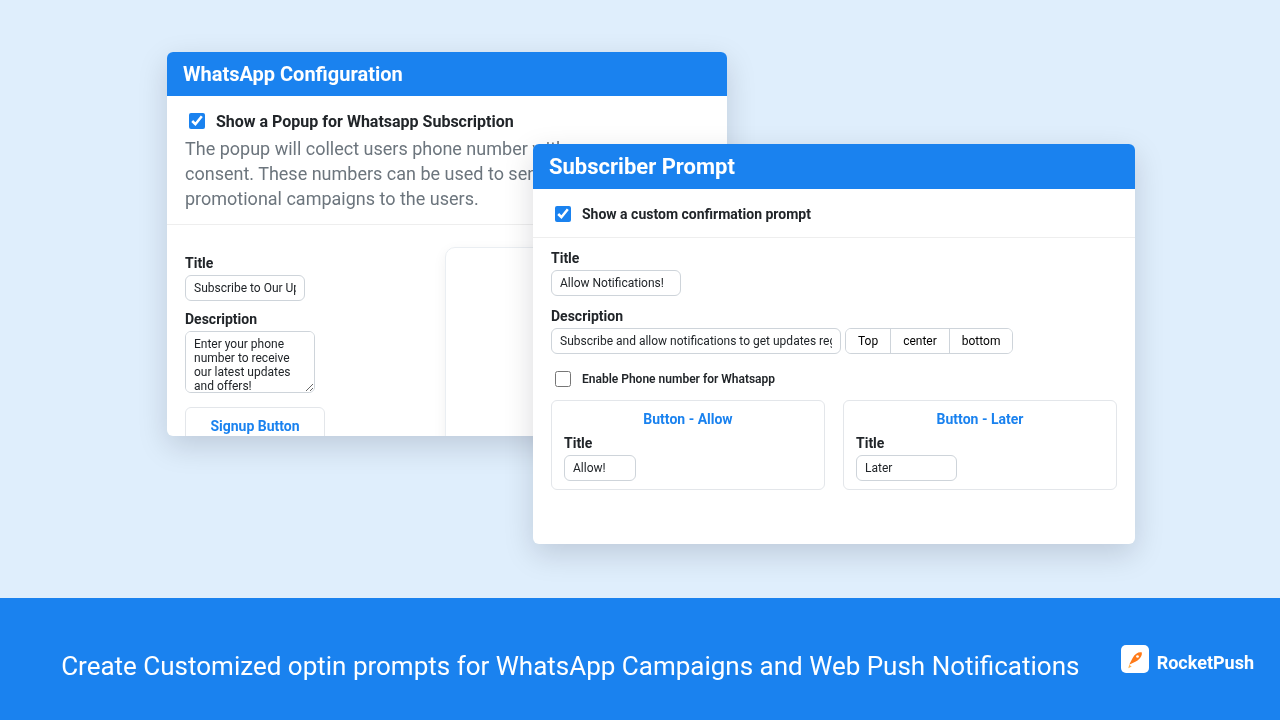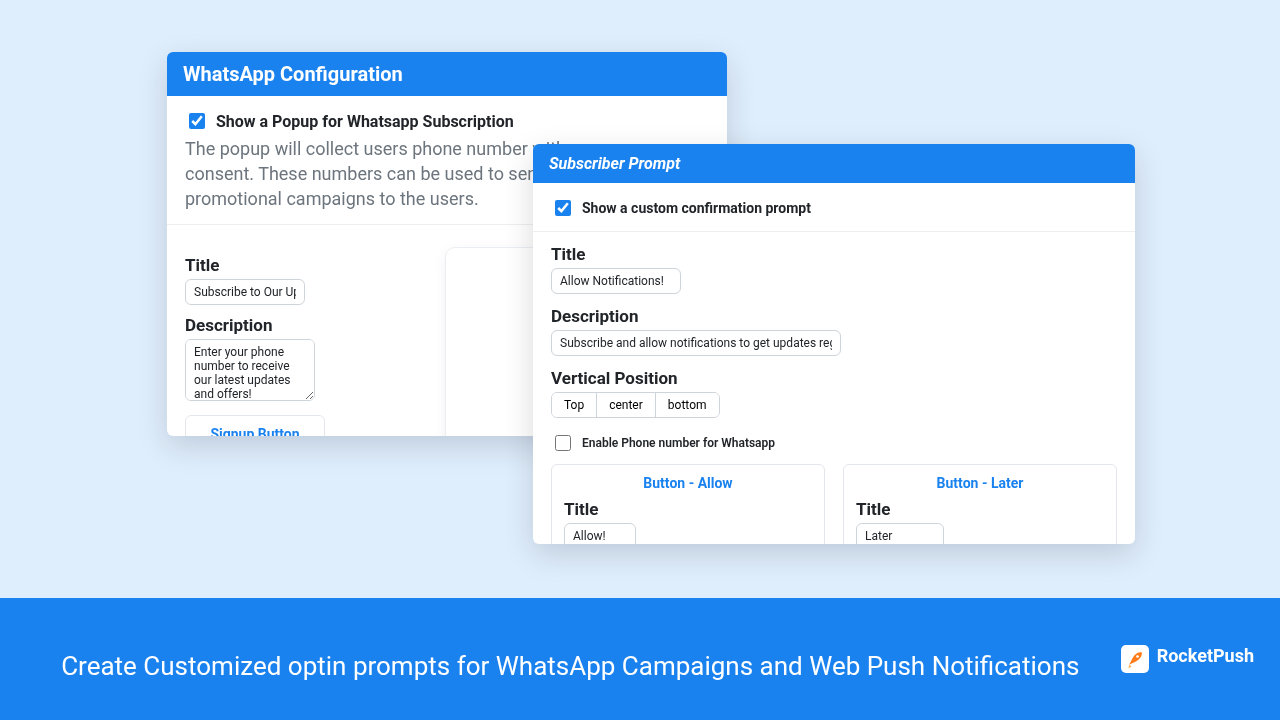--- a/index.html
+++ b/index.html
@@ -65,21 +65,21 @@
     line-height: 1.4;
   }
   hr.sep {
     border: none;
     border-top: 1px solid #eee;
     margin: 12px -18px 12px;
   }
 
   .field-label {
     font-weight: 700;
-    font-size: 17px;
+    font-size: 14px;
     margin: 8px 0 4px;
   }
   .inp {
     font: inherit;
     font-size: 12px;
     padding: 5px 8px;
     border: 1px solid var(--border);
     border-radius: 6px;
     background: #fff;
     color: var(--text-dark);
@@ -156,21 +156,21 @@
     flex: 1;
     text-align: center;
     font-size: 26px;
     font-weight: 400;
     line-height: 1.3;
     padding: 0 40px 0 60px;
     margin-top: 16px;
   }
   .footer .brand {
     display: flex;
-    align-items: flex-start;
+    align-items: flex-end;
     gap: 8px;
     padding-right: 26px;
     font-weight: 700;
     font-size: 18px;
   }
   .footer .brand .logo {
     width: 28px; height: 28px;
     background: #fff;
     border-radius: 5px;
     display: flex; align-items: center; justify-content: center;
@@ -251,56 +251,55 @@
               <path d="M28 10 C42 -2 52 4 54 6 C56 8 60 20 46 34 L32 48 L22 38 Z" fill="#ff7a18"></path>
               <path d="M22 38 L18 56 L36 50 Z" fill="#ffb24d"></path>
             </svg>
           </div>
         </div>
       </div>
     </div>
   </div>
 
   <div class="card card-sub">
-    <div class="card-header" style="font-size:16px;font-style:italic;">Subscriber Prompt</div>
+    <div class="card-header" style="font-size:22px;">Subscriber Prompt</div>
     <div class="card-body">
       <div class="check-row">
         <input type="checkbox" class="chk" checked="" style="">
         <span class="lbl" style="font-size:14px;">Show a custom confirmation prompt</span>
       </div>
       <hr class="sep">
 
       <div class="field-label">Title</div>
       <input class="inp w-med" style="width: 130px;" value="Allow Notifications!">
 
       <div class="field-label" style="margin-top:12px;">Description</div>
       <input class="inp w-lg sub-desc-input" value="Subscribe and allow notifications to get updates regarding yo" style="">
 
-      <div class="field-label" style="margin-top:12px;">Vertical Position</div>
       <div class="seg">
         <button>Top</button>
         <button>center</button>
         <button>bottom</button>
       </div>
 
       <div class="check-row" style="margin-top:14px;">
         <input type="checkbox" class="chk" style="">
         <span class="lbl" style="font-weight:600;font-size:12px;">Enable Phone number for Whatsapp</span>
       </div>
 
       <div class="button-pair">
         <div class="subcard">
           <div class="subcard-title">Button - Allow</div>
           <div class="field-label">Title</div>
           <input class="inp w-small" value="Allow!" style="">
         </div>
         <div class="subcard">
           <div class="subcard-title">Button - Later</div>
           <div class="field-label">Title</div>
-          <input class="inp" style="width: 88px;" value="Later">
+          <input class="inp" style="width: 101px;" value="Later">
         </div>
       </div>
     </div>
   </div>
 
   <div class="footer">
     <div class="tagline">Create Customized optin prompts for WhatsApp Campaigns and Web Push Notifications</div>
     <div class="brand">
       <div class="logo">
         <svg viewBox="0 0 24 24" width="20" height="20">

